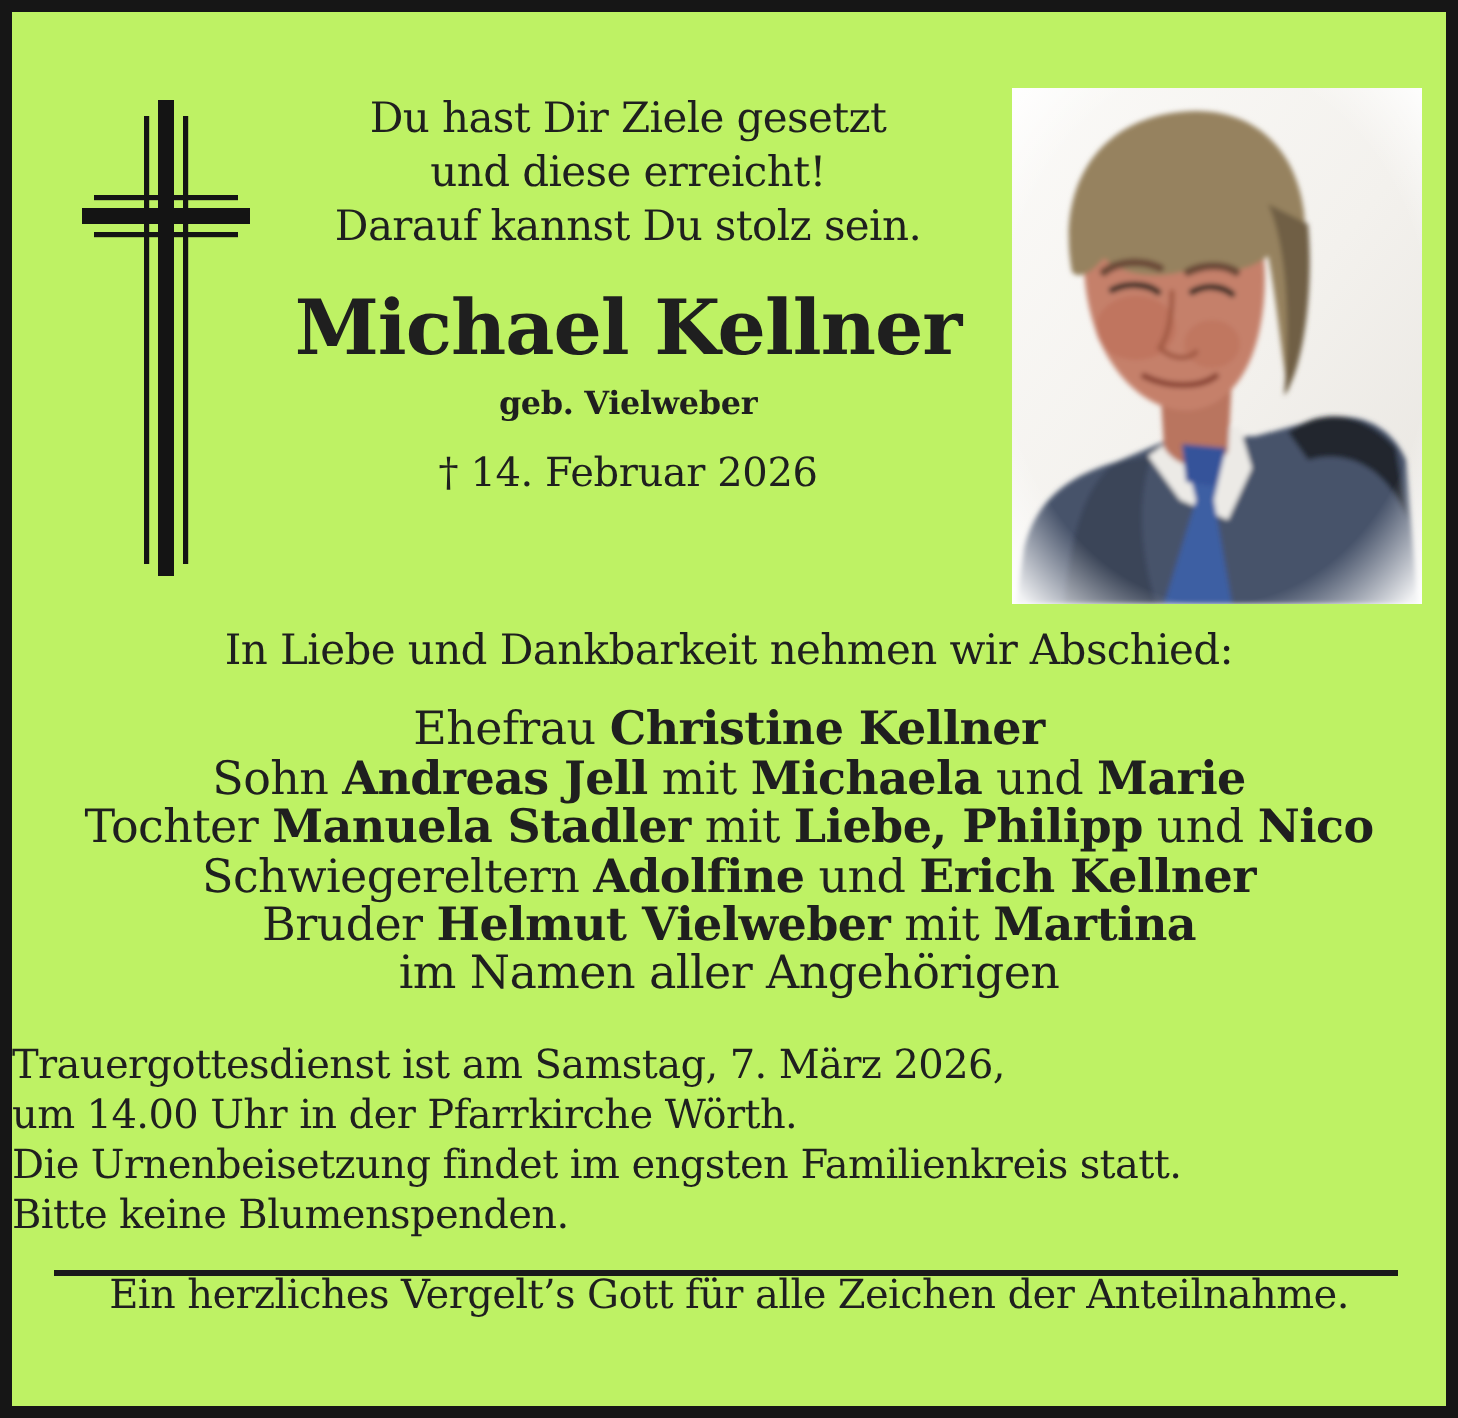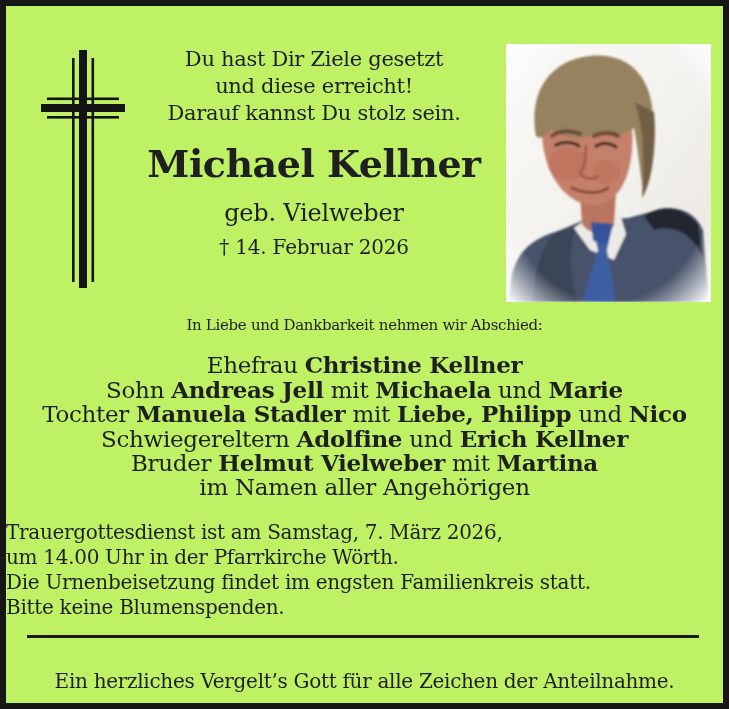--- a/index.html
+++ b/index.html
@@ -35,24 +35,24 @@
   }
   .deceased-name {
     margin-top: 14px;
     font-size: 38px;
     line-height: 46px;
     font-weight: bold;
     letter-spacing: -0.5px;
     white-space: nowrap;
   }
   .birth-name {
-    margin-top: 14px;
-    font-size: 24px;
+    margin-top: 3px;
+    font-size: 16px;
     line-height: 24px;
-    font-weight: normal;
+    font-weight: bold;
     letter-spacing: -0.2px;
   }
   .dates {
     margin-top: 9px;
     font-size: 20px;
     line-height: 27px;
     letter-spacing: -0.2px;
   }
   .photo {
     position: absolute;
@@ -63,21 +63,21 @@
   }
   .photo svg { display: block; width: 100%; height: 100%; }
   .mourn-block {
     position: absolute;
     left: 0;
     top: 306px;
     width: 717px;
     text-align: center;
   }
   .farewell-intro {
-    font-size: 15px;
+    font-size: 21px;
     line-height: 26px;
     letter-spacing: -0.3px;
   }
   .mourners { margin-top: 15px; }
   .mourner-line {
     font-size: 23px;
     line-height: 23.5px;
     letter-spacing: -0.3px;
     white-space: nowrap;
   }
@@ -98,21 +98,21 @@
     position: absolute;
     left: 21px;
     top: 629px;
     width: 672px;
     height: 3px;
     background: #1a1a1a;
   }
   .closing-block {
     position: absolute;
     left: 0;
-    top: 662px;
+    top: 628px;
     width: 717px;
     text-align: center;
   }
   .closing-line {
     font-size: 20px;
     line-height: 27px;
     letter-spacing: -0.3px;
     white-space: nowrap;
   }
 </style>

